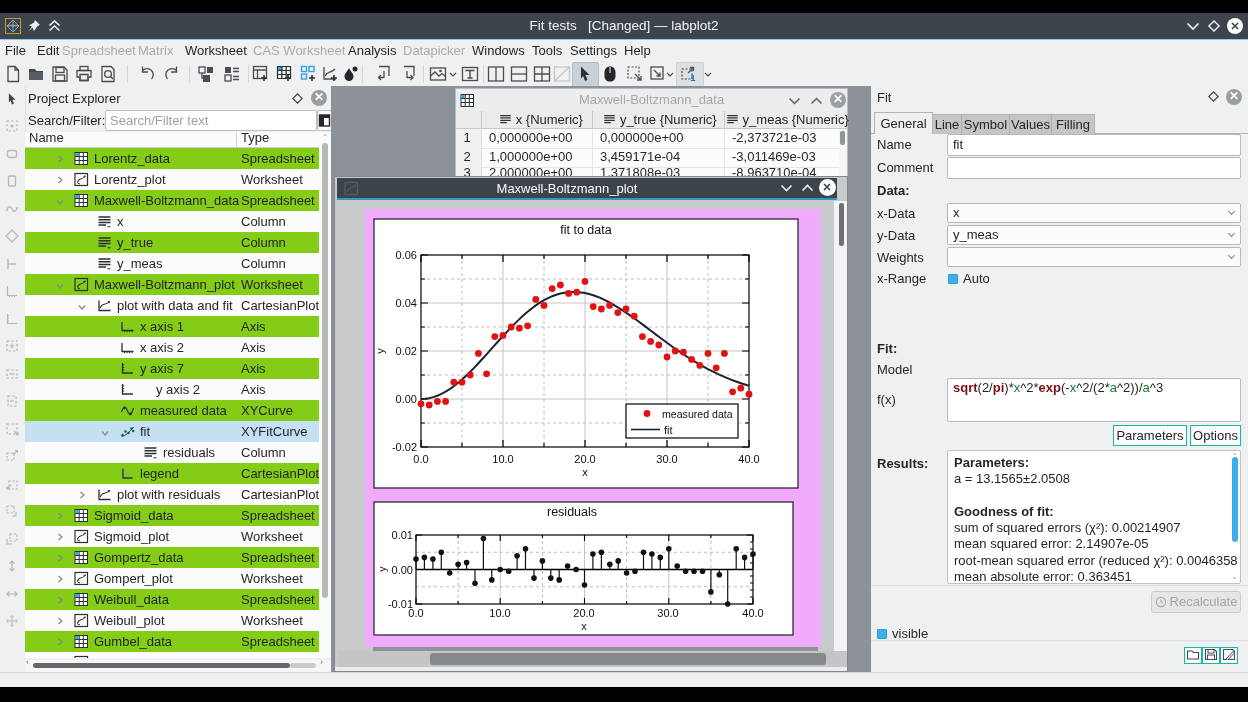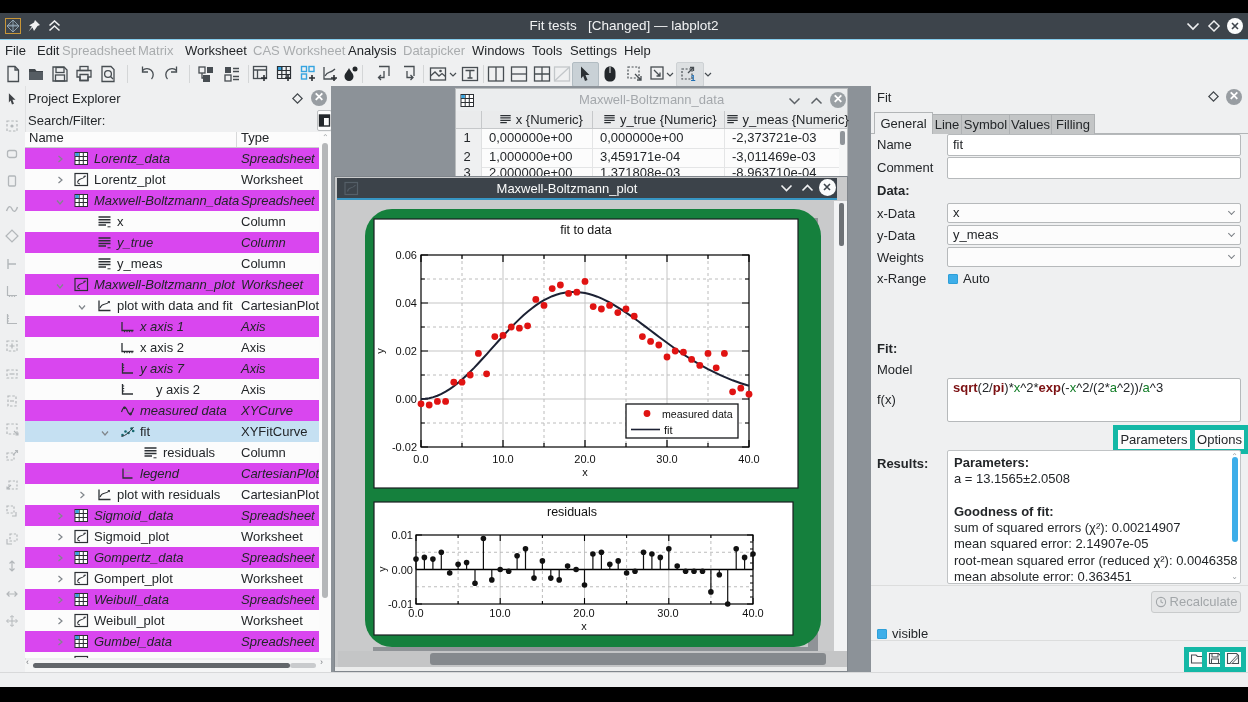--- a/index.html
+++ b/index.html
@@ -13,30 +13,30 @@
 .menu-dis{color:#a9acae;}
 #mdi{left:331px;top:0;width:540px;height:586px;background:#8c9298;}
 .wicon{fill:none;stroke:#474d52;stroke-width:1.3;}
 
 #ldock{left:25px;top:0;width:306px;height:586px;}
 .xcirc{width:16px;height:16px;border-radius:8px;background:#989da2;color:#fff;text-align:center;line-height:15px;font-size:12px;font-weight:bold;}
 #tree{left:0;top:46px;width:294px;height:526px;background:#fcfcfc;}
 .trow{position:absolute;left:0;width:294px;height:21px;line-height:21px;white-space:nowrap;overflow:hidden;}
 .trow .nm{position:absolute;top:0;}
 .trow .tp{position:absolute;left:216px;top:0;}
-.alt{background:#d946ef;font-style:italic;}
+.alt{background:#84cc16;}
 .sel{background:#c5e0f2;}
 
 #rdock{left:871px;top:0;width:377px;height:586px;background:#eff0f1;}
 .hcell{position:absolute;top:0;height:18px;line-height:18px;}
 .field{position:absolute;background:#fff;border:1px solid #b6b9bb;border-radius:2px;}
 .combo{position:absolute;background:#fcfcfc;border:1px solid #b6b9bb;border-radius:2px;}
 .carr{position:absolute;right:6px;top:45%;width:4px;height:4px;border-right:1.2px solid #7a7f84;border-bottom:1.2px solid #7a7f84;transform:translateY(-60%) rotate(45deg);}
 .rlabel{position:absolute;left:6px;}
-.btn{position:absolute;background:#fcfcfc;border:5px solid #14b8a6;border-radius:0;text-align:center;}
+.btn{position:absolute;background:#fcfcfc;border:1px solid #14b8a6;border-radius:0;text-align:center;}
 .chk{position:absolute;width:8px;height:8px;background:#3daee9;border:1px solid #2e9fd8;border-radius:1px;}
 </style></head>
 <body>
 
 <div id="titlebar" class="abs">
   <div class="abs" style="left:5px;top:5px;width:14px;height:14px;border:1.5px solid #c99637;background:#3d444b;">
     <svg width="14" height="14" viewBox="0 0 14 14">
         <path d="M1 7 L7 1 L13 7 L7 13 Z M1 7 H13 M2 6.2 H12 M7 1 V13" stroke="#9fb4c4" stroke-width="0.8" fill="none"></path>
       </svg>
   </div>
@@ -288,20 +288,21 @@
         <path d="M7 4 V10 M4 7 H10 M7 1.5 L5.5 3 H8.5 Z M7 12.5 L5.5 11 H8.5 Z M1.5 7 L3 5.5 V8.5 Z M12.5 7 L11 5.5 V8.5 Z" stroke="#b3b7ba" stroke-width="1" fill="none"></path>
       </svg>
   </div>
   <div id="ldock" class="abs">
     <div class="abs" style="left:3px;top:5px;">Project Explorer</div>
     <svg class="abs" style="left:266px;top:6px;" width="13" height="13" viewBox="0 0 13 13">
         <rect x="3.2" y="3.2" width="6.6" height="6.6" transform="rotate(45 6.5 6.5)" stroke="#43484d" stroke-width="1.2" fill="none"></rect>
       </svg>
     <div class="abs xcirc" style="left:286px;top:4px;">✕</div>
     <div class="abs" style="left:3px;top:27px;">Search/Filter:</div>
+    <div class="abs" style="left:80px;top:24px;width:206px;height:19px;background:#fff;border:1px solid #bcbfc1;border-radius:2px;color:#9da1a5;line-height:19px;padding-left:4px;">Search/Filter text</div>
     <div class="abs" style="left:292px;top:24px;width:13px;height:19px;background:#fbfbfb;border:1px solid #bcbfc1;border-radius:2px;"><svg width="13" height="19" viewBox="0 0 13 19">
           <rect x="1.5" y="4" width="10" height="11" fill="none" stroke="#23272b" stroke-width="1.4"></rect>
           <rect x="1.5" y="4" width="4.5" height="11" fill="#23272b"></rect>
           <rect x="1.5" y="4" width="10" height="3" fill="#23272b"></rect>
         </svg></div>
     <div id="tree" class="abs" style="overflow:hidden;">
       <div class="abs" style="left:4px;top:-2px;">Name</div>
         <div class="abs" style="left:216px;top:-2px;">Type</div>
       <div class="abs" style="left:211px;top:0px;width:1px;height:16px;background:#d8d9da;"></div>
       <div class="abs" style="left:0;top:15px;width:294px;height:1px;background:#c9cccd;"></div>
@@ -645,21 +646,21 @@
             <path d="M1.5 6.5 L6.5 1.5 L11.5 6.5" stroke="#f0f1f2" stroke-width="1.6" fill="none"></path>
           </svg>
         <div class="abs" style="left:482px;top:1px;width:17px;height:17px;border-radius:9px;background:#fbfcfc;"><svg width="16" height="16" viewBox="0 0 16 16">
               <path d="M5 5 L11 11 M11 5 L5 11" stroke="#3d444b" stroke-width="1.6"></path>
             </svg></div>
       </div>
       <div class="abs" style="left:2px;top:21px;width:500px;height:1.5px;background:#3796c4;"></div>
 
       <div class="abs" style="left:473px;top:41px;width:10px;height:435px;background:#8f9397;"></div>
       <div class="abs" style="left:38px;top:470px;width:445px;height:8px;background:#8f9397;"></div>
-      <div class="abs" style="left:30px;top:32px;width:456px;height:438px;background:#15803d;border-radius:27px;">
+      <div class="abs" style="left:30px;top:32px;width:456px;height:438px;background:#f0abfc;">
         <svg width="443" height="438" viewBox="364 208 443 438" style="position:absolute;left:0;top:0;">
 
           <rect x="373" y="218" width="424" height="269" fill="#fff" stroke="#1a1d21" stroke-width="1.2"></rect>
           <text x="585" y="233" font-size="12.5" fill="#111" text-anchor="middle" font-family="Liberation Sans">fit to data</text>
           <g stroke="#c5c5c5" stroke-width="1">
             <path d="M502,254 V446 M584,254 V446 M666,254 V446 M420,302 H748 M420,350 H748 M420,398 H748"></path>
           </g>
           <g stroke="#bcbcbc" stroke-width="1" stroke-dasharray="3 3">
             <path d="M461,254 V446 M543,254 V446 M625,254 V446 M707,254 V446 M420,278 H748 M420,326 H748 M420,374 H748 M420,422 H748"></path>
           </g>

